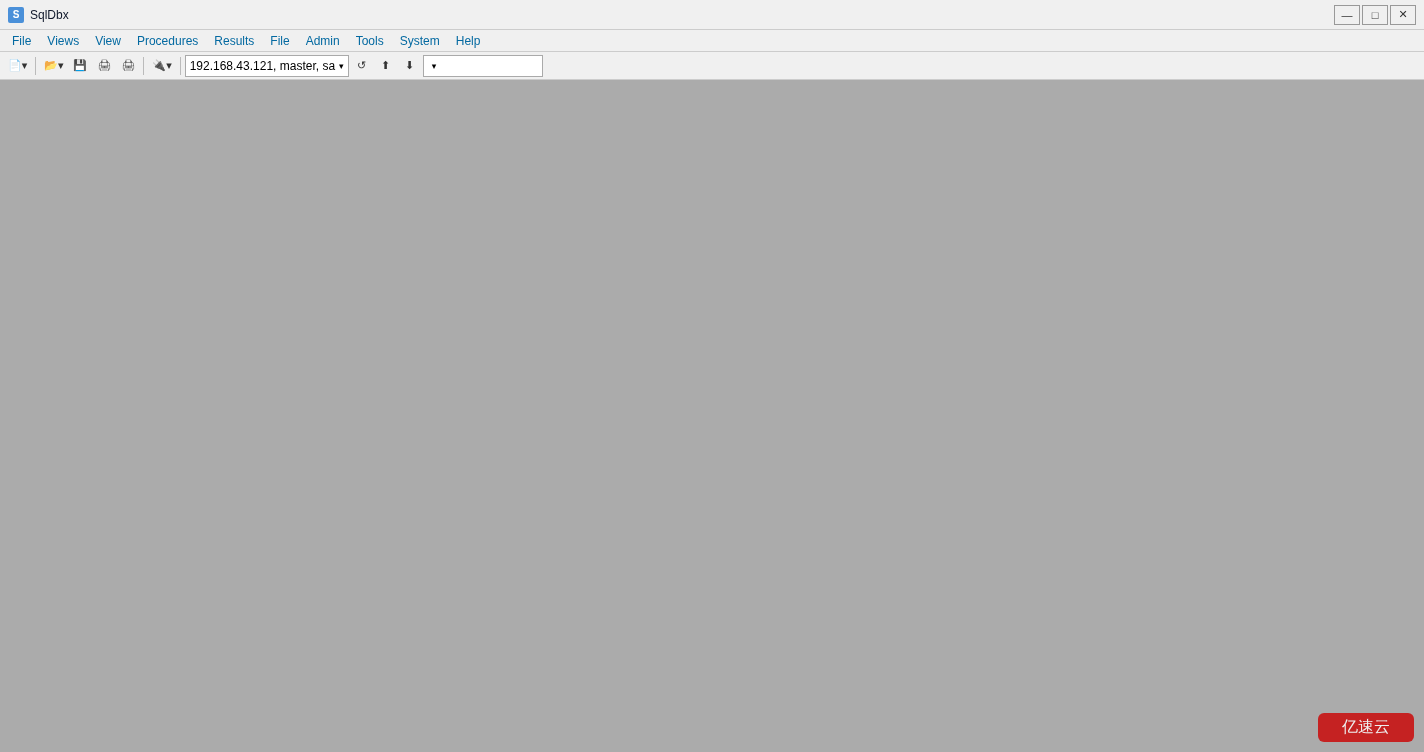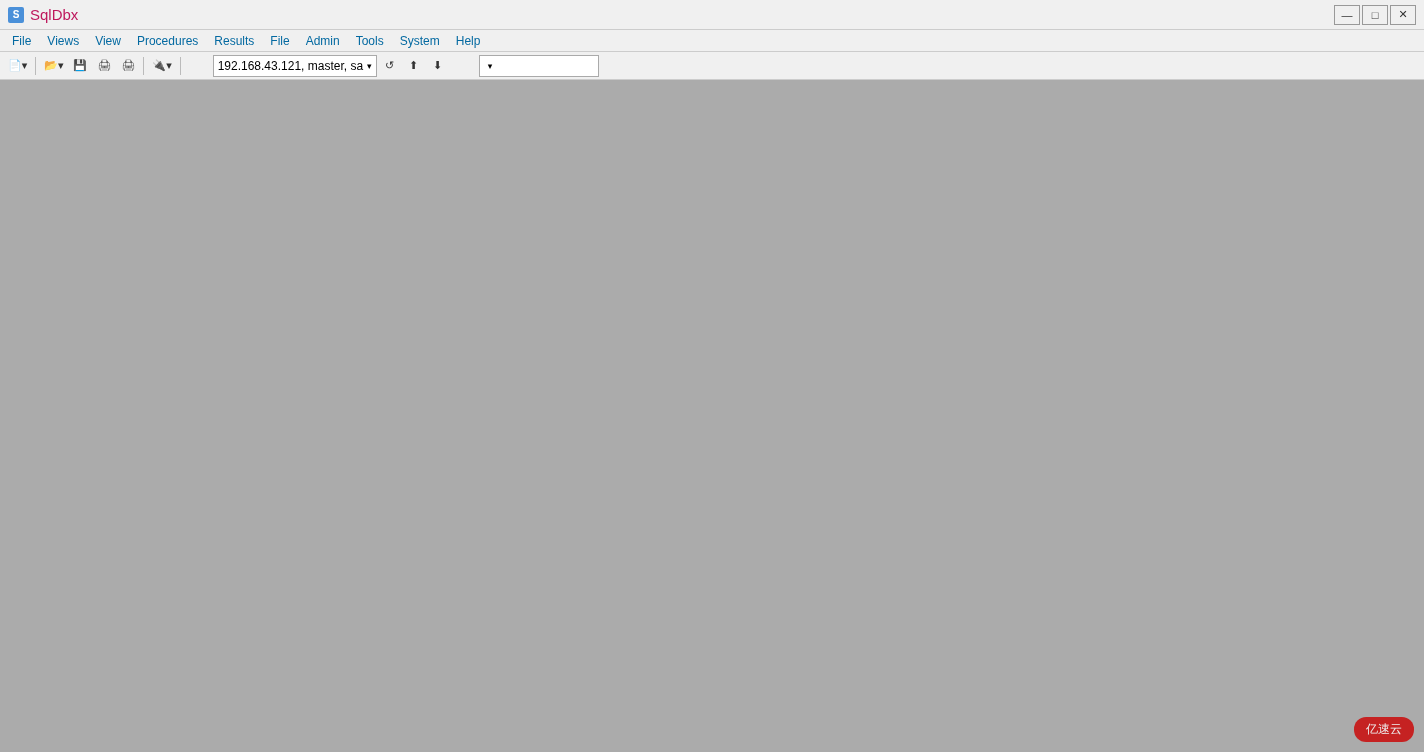--- a/index.html
+++ b/index.html
@@ -8,21 +8,21 @@
     
     .title-bar {
       background: #f0f0f0;
       height: 30px;
       display: flex;
       align-items: center;
       padding: 0 8px;
       border-bottom: 1px solid #ccc;
     }
     .title-bar-icon { width: 16px; height: 16px; margin-right: 6px; background: #4a90d9; border-radius: 2px; display: inline-flex; align-items: center; justify-content: center; color: white; font-size: 10px; font-weight: bold; }
-    .title-bar-text { flex: 1; font-size: 15px; color: #be185d; }
+    .title-bar-text { flex: 1; font-size: 12px; color: #0f172a; }
     .title-bar-controls { display: flex; gap: 2px; }
     .title-btn { width: 26px; height: 20px; border: 1px solid #999; background: #f0f0f0; cursor: pointer; display: flex; align-items: center; justify-content: center; font-size: 11px; color: #333; }
 
     
     .menu-bar {
       background: #f0f0f0;
       height: 22px;
       display: flex;
       align-items: center;
       border-bottom: 1px solid #ccc;
@@ -35,21 +35,21 @@
       background: #f0f0f0;
       height: 28px;
       display: flex;
       align-items: center;
       border-bottom: 1px solid #ccc;
       padding: 0 4px;
       gap: 2px;
     }
     .toolbar-btn { height: 22px; min-width: 22px; border: 1px solid transparent; background: transparent; cursor: pointer; display: flex; align-items: center; justify-content: center; font-size: 11px; padding: 0 3px; color: #333; }
     .toolbar-sep { width: 1px; height: 18px; background: #bbb; margin: 0 2px; }
-    .toolbar-dropdown { height: 22px; display: flex; align-items: center; border: 1px solid #aaa; background: white; padding: 0 4px; font-size: 12px; cursor: pointer; margin-left: 28px; }
+    .toolbar-dropdown { height: 22px; display: flex; align-items: center; border: 1px solid #aaa; background: white; padding: 0 4px; font-size: 12px; cursor: pointer; }
     .toolbar-dropdown-arrow { font-size: 9px; margin-left: 4px; }
 
     
     .mdi-window {
       position: absolute;
       top: 88px;
       left: 8px;
       width: 1205px;
       background: #c0c0c0;
       border: 2px solid #888;
@@ -231,21 +231,21 @@
       height: 16px;
       background: #f0f0f0;
       border-top: 1px solid #ccc;
       display: flex;
       align-items: center;
     }
     .hscroll-btn { width: 16px; height: 16px; border: 1px solid #aaa; background: #e0e0e0; display: flex; align-items: center; justify-content: center; font-size: 9px; cursor: pointer; flex-shrink: 0; }
     .hscroll-track { flex: 1; height: 100%; background: #f8f8f8; }
 
     
-    .watermark { position: fixed; bottom: 10px; right: 10px; background: #cc0000; color: white; padding: 4px 12px; font-size: 12px; border-radius: 12px; opacity: 0.8; }
+    .watermark { position: fixed; bottom: 10px; right: 10px; background: #cc0000; color: white; padding: 4px 24px; font-size: 16px; border-radius: 6px; opacity: 0.8; }
   </style>
 </head>
 <body>
 
 <div class="title-bar">
   <div class="title-bar-icon">
     <span>S</span>
   </div>
   <span class="title-bar-text">SqlDbx</span>
   <div class="title-bar-controls">

